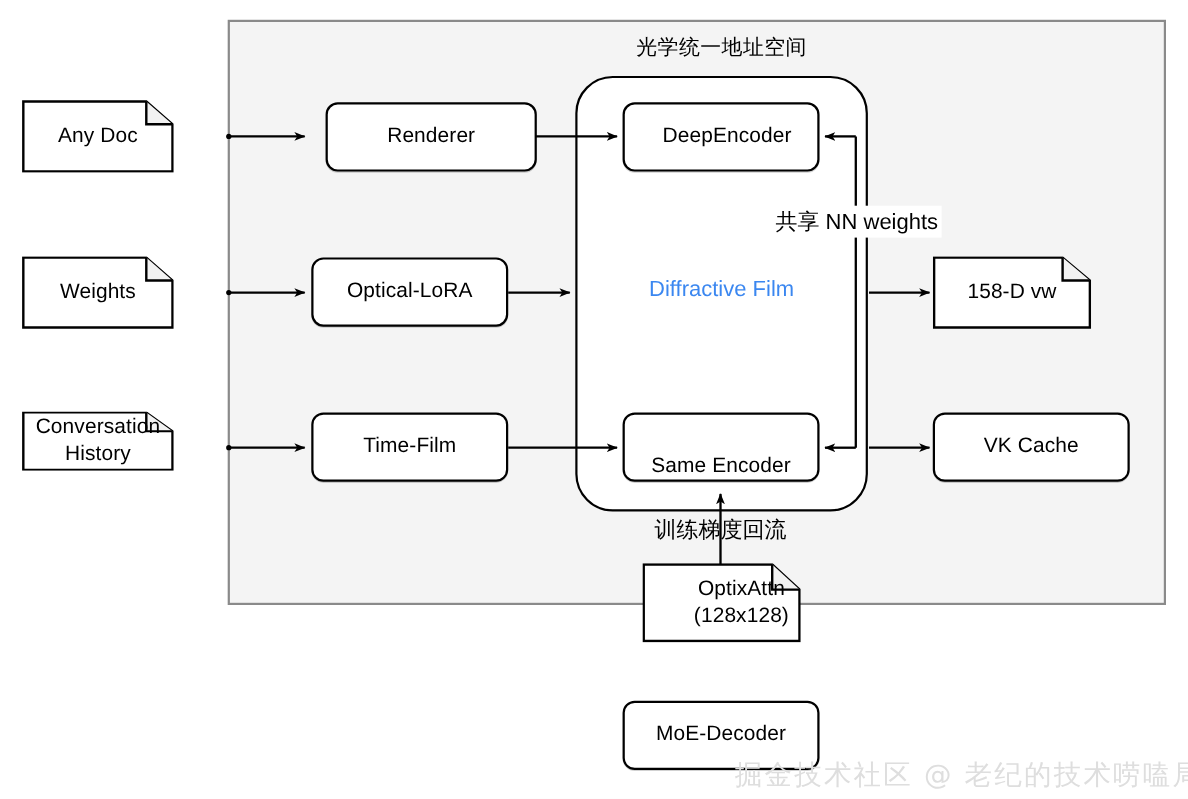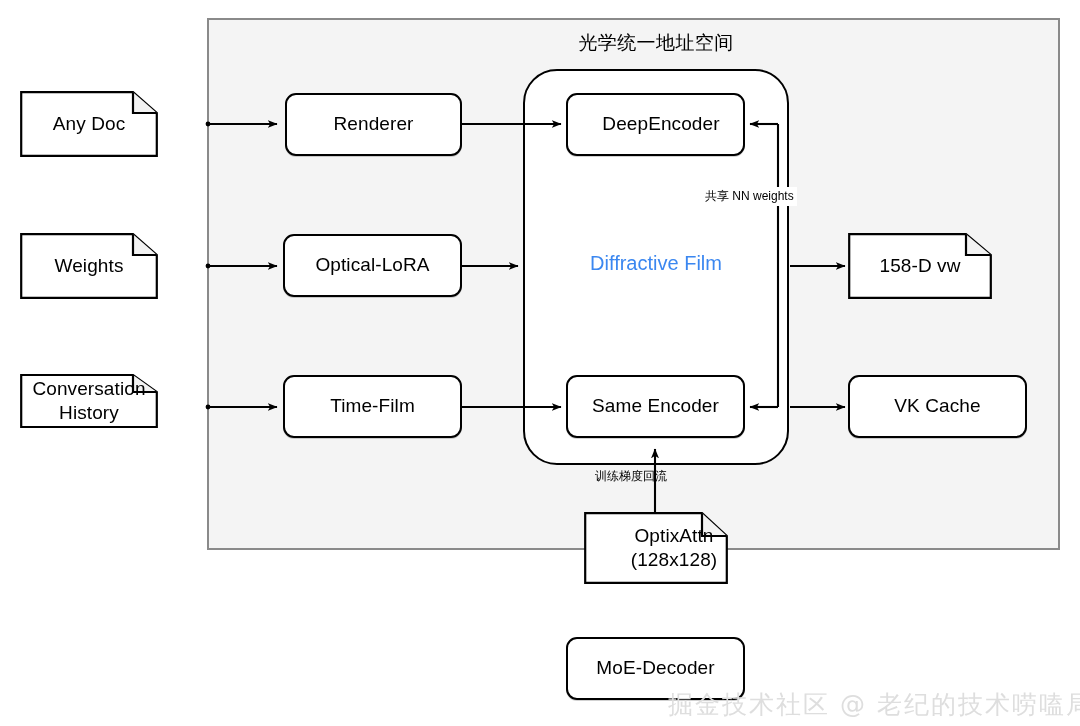--- a/index.html
+++ b/index.html
@@ -102,21 +102,21 @@
     left: 523px;
     top: 252px;
     width: 266px;
     text-align: center;
     font-size: 20px;
     color: #3b87f0;
   }
 
   .edge-label {
     position: absolute;
-    font-size: 12px;
+    font-size: 20px;
     color: #000000;
     background: #ffffff;
     padding: 1px 3px;
     white-space: nowrap;
   }
   .edge-label.nobg {
     background: transparent;
   }
 
   #watermark {
@@ -198,34 +198,34 @@
     <svg class="doc-svg" viewBox="0 0 138 66" preserveAspectRatio="none">
       <path d="M1.2,1.2 H113 L136.8,22 V64.8 H1.2 Z" fill="#ffffff" stroke="#000000" stroke-width="2.2"></path>
       <path d="M113,1.2 V22 H136.8" fill="#f2f2f2" stroke="#000000" stroke-width="2.2"></path>
     </svg>
     <span class="doc-label">
       <span>Conversation</span><br>
       <span>History</span>
     </span>
   </div>
 
-  <div class="node rounded-box" style="left:285px; top:93px; width:177px; height:63px;align-items:center;">
+  <div class="node rounded-box" style="left:296px; top:93px; width:192px; height:63px;align-items:center;">
     <span>Renderer</span>
   </div>
   <div class="node rounded-box" style="left:283px; top:234px; width:179px; height:63px;">
     <span>Optical-LoRA</span>
   </div>
   <div class="node rounded-box" style="left:283px; top:375px; width:179px; height:63px;">
     <span>Time-Film</span>
   </div>
 
   <div class="node rounded-box" style="left:566px; top:93px; width:179px; height:63px;padding-left:11px;">
     <span>DeepEncoder</span>
   </div>
-  <div class="node rounded-box" style="left:566px; top:375px; width:179px; height:63px;">
+  <div class="node rounded-box" style="left:566px; top:375px; width:179px; height:63px;align-items:flex-end;">
     <span>Same Encoder</span>
   </div>
 
   <div class="node doc-shape" style="left:848px; top:233px; width:144px; height:66px;">
     <svg class="doc-svg" viewBox="0 0 144 66" preserveAspectRatio="none">
       <path d="M1.2,1.2 H118 L142.8,22 V64.8 H1.2 Z" fill="#ffffff" stroke="#000000" stroke-width="2.2"></path>
       <path d="M118,1.2 V22 H142.8" fill="#f2f2f2" stroke="#000000" stroke-width="2.2"></path>
     </svg>
     <span class="doc-label">158-D vw</span>
   </div>

